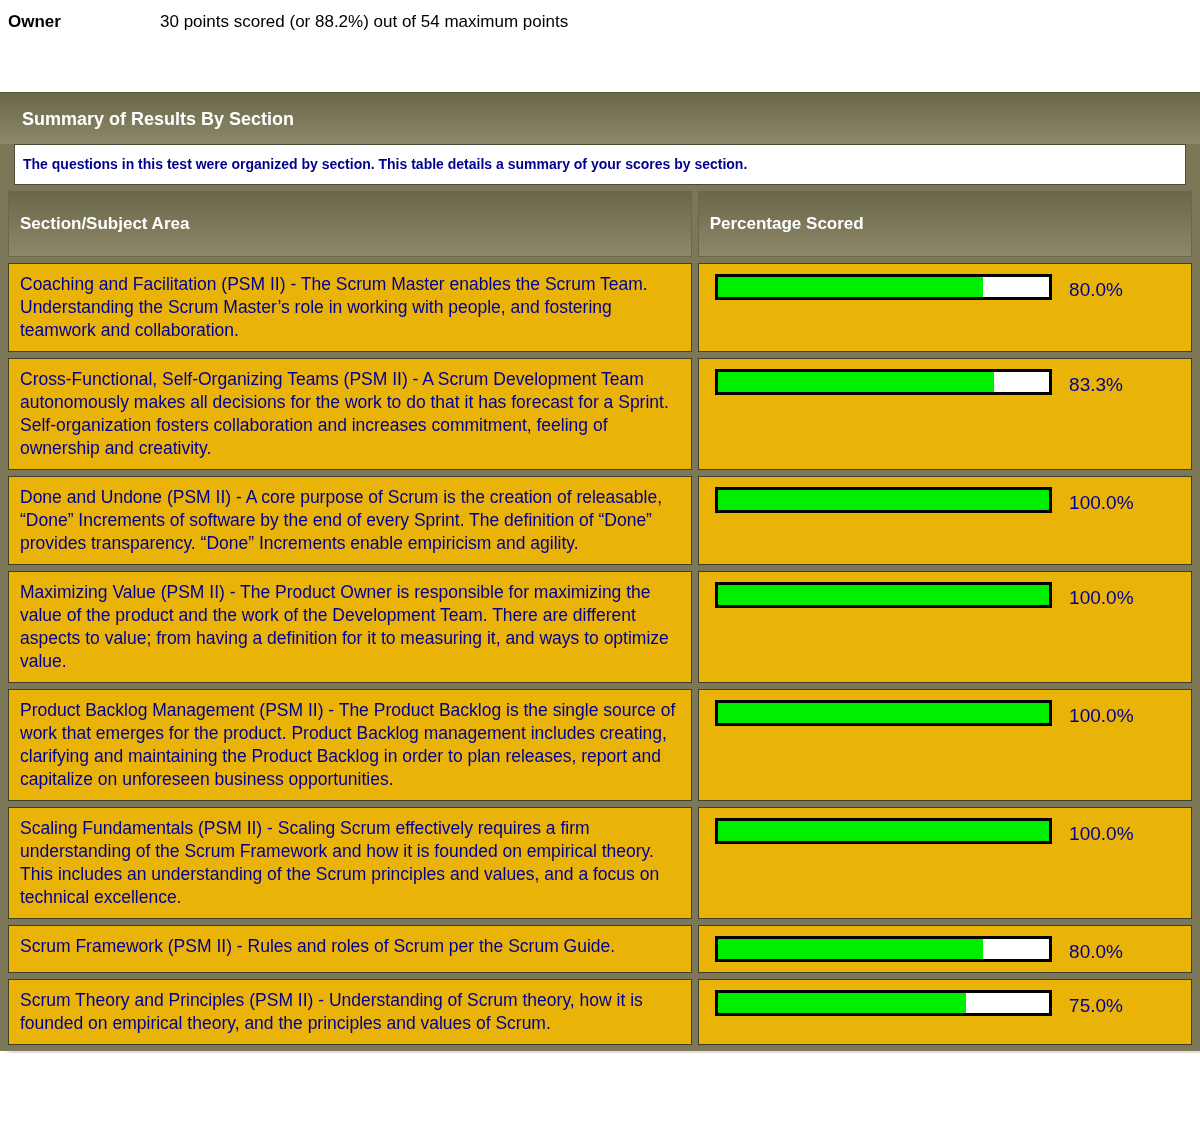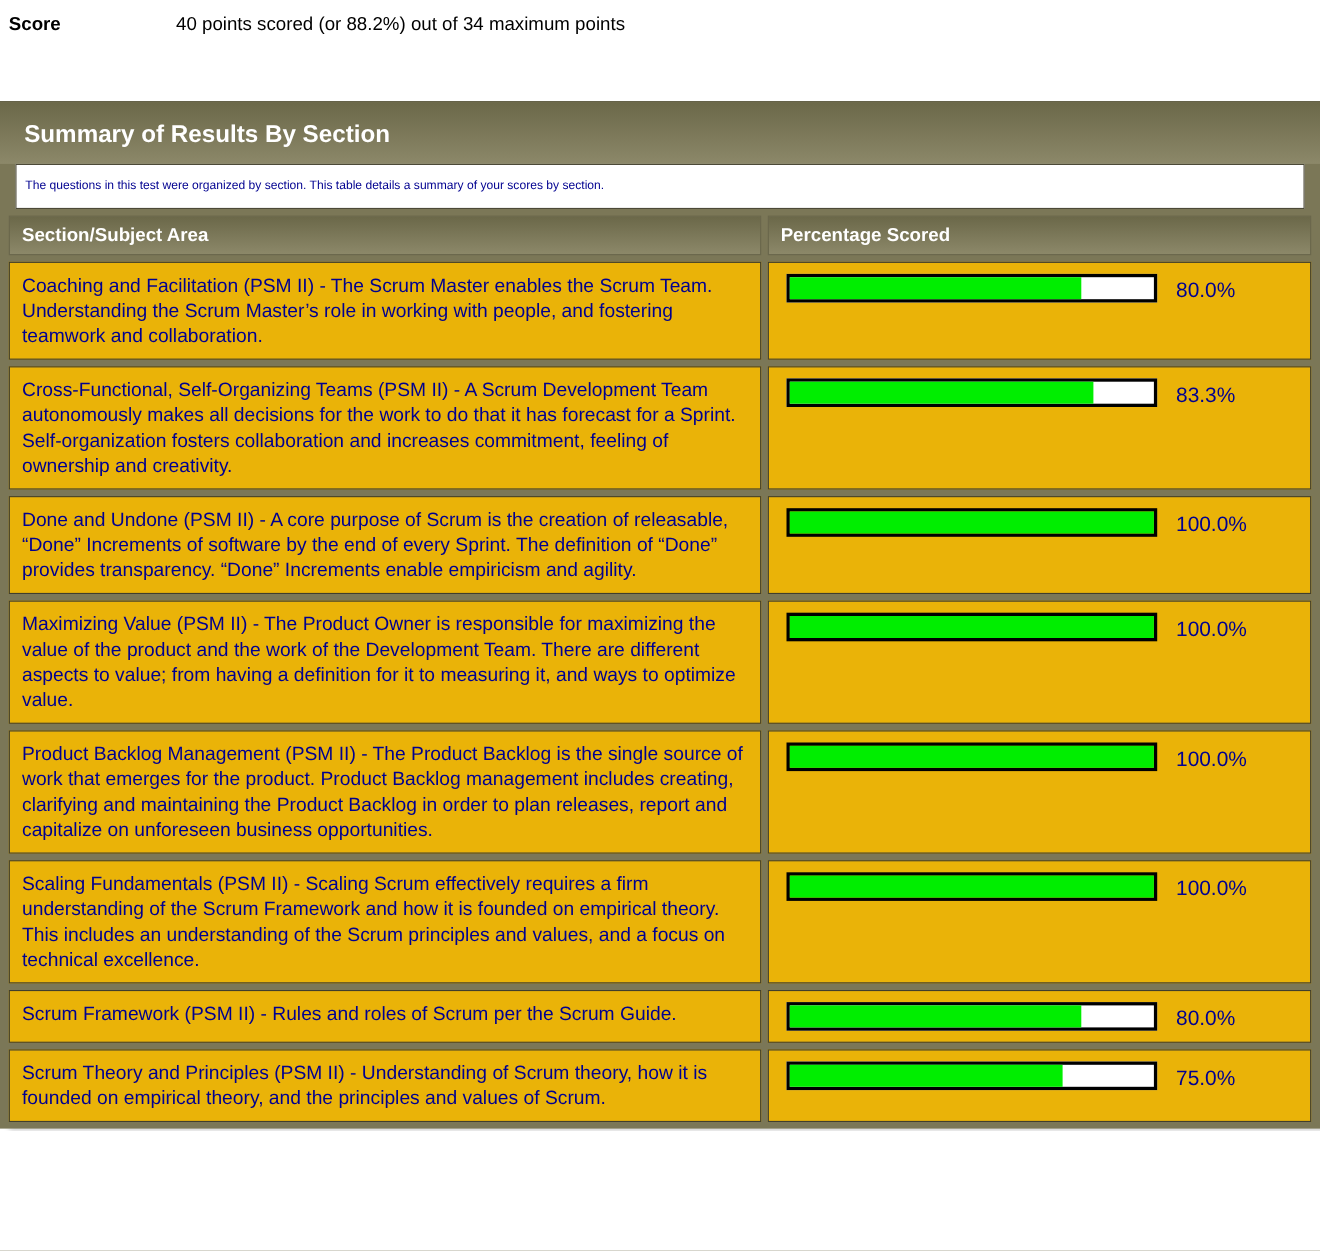--- a/index.html
+++ b/index.html
@@ -28,52 +28,53 @@
   .score-result{font-weight:bold;}
 
   
   .report{
     background:#7b7757;
     border-top:1px solid #5a573f;
     box-shadow:8px 8px 5px #dedede;
   }
   .report-title{
     padding:16px 22px 14px 22px;
-    font-size:22px;
+    font-size:18px;
     font-weight:bold;
     color:#ffffff;
     background:linear-gradient(#6b6849,#8c8869);
   }
   .desc-row{
     margin:0 14px;
     background:#ffffff;
     border:1px solid #4c4937;
     padding:8px 8px;
-    font-size:11px;
+    font-size:14px;
     line-height:23px;
     color:#000090;
+    font-weight:bold;
   }
 
   .grid{
     display:table;
     border-spacing:6px;
     margin:0 2px 2px 2px;
     width:calc(100% - 4px);
     box-sizing:border-box;
     table-layout:fixed;
   }
   .trow{display:table-row;}
   .hcell{
     display:table-cell;
     background:linear-gradient(#6b6849,#8c8869);
     border:1px solid #6a674c;
     color:#ffffff;
     font-weight:bold;
     font-size:17px;
-    padding:7px 11px;
+    padding:22px 11px;
     vertical-align:middle;
   }
   .hcell.col1{width:56%;}
   .hcell.col2{text-align:left;}
   .cell{
     display:table-cell;
     background:#eab308;
     border:1px solid #403e2d;
     vertical-align:top;
     padding:9px 11px;
@@ -105,23 +106,23 @@
     color:#000090;
     font-size:19px;
     line-height:20px;
     white-space:nowrap;
   }
 </style>
 </head>
 <body>
 
 <div class="score-block">
-  <div class="score-label">Score</div>
+  <div class="score-label">Owner</div>
   <div class="score-details">
-    <div>40 points scored (or 88.2%) out of 34 maximum points</div>
+    <div>30 points scored (or 88.2%) out of 54 maximum points</div>
   </div>
 </div>
 
 <div class="report">
   <div class="report-title">Summary of Results By Section</div>
   <div class="desc-row">The questions in this test were organized by section. This table details a summary of your scores by section.</div>
 
   <div class="grid">
     <div class="trow">
       <div class="hcell col1">Section/Subject Area</div>

